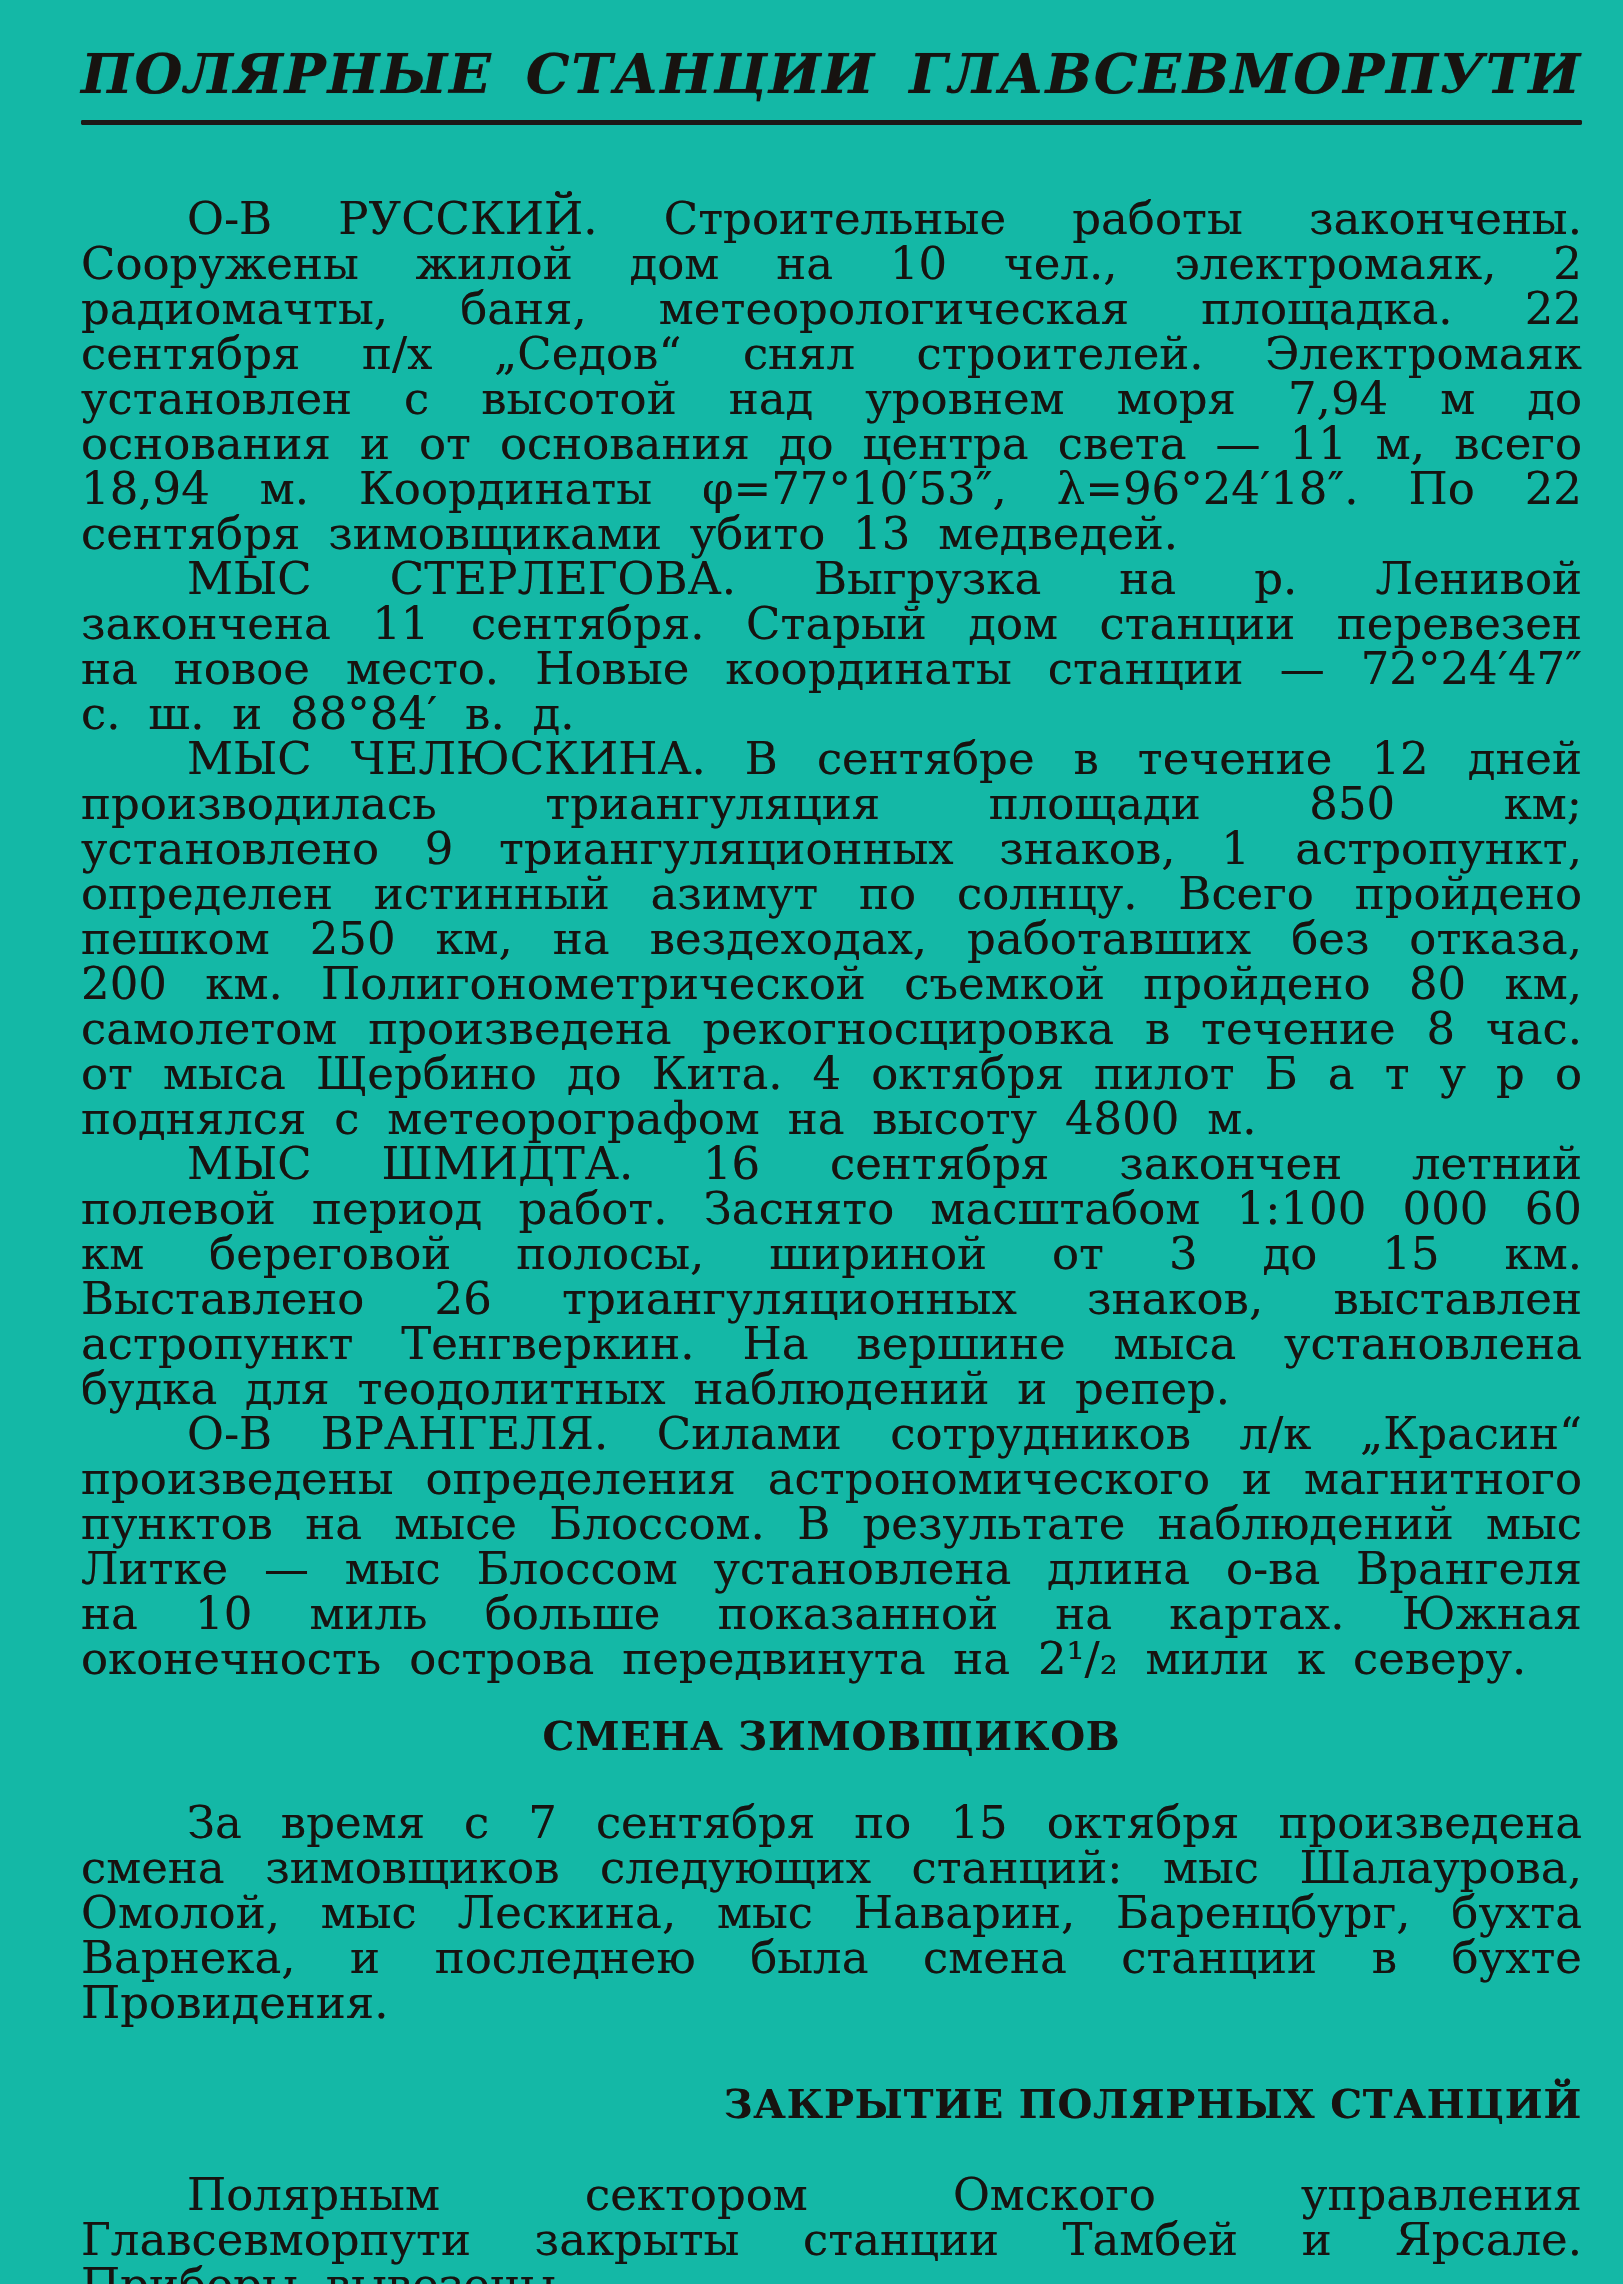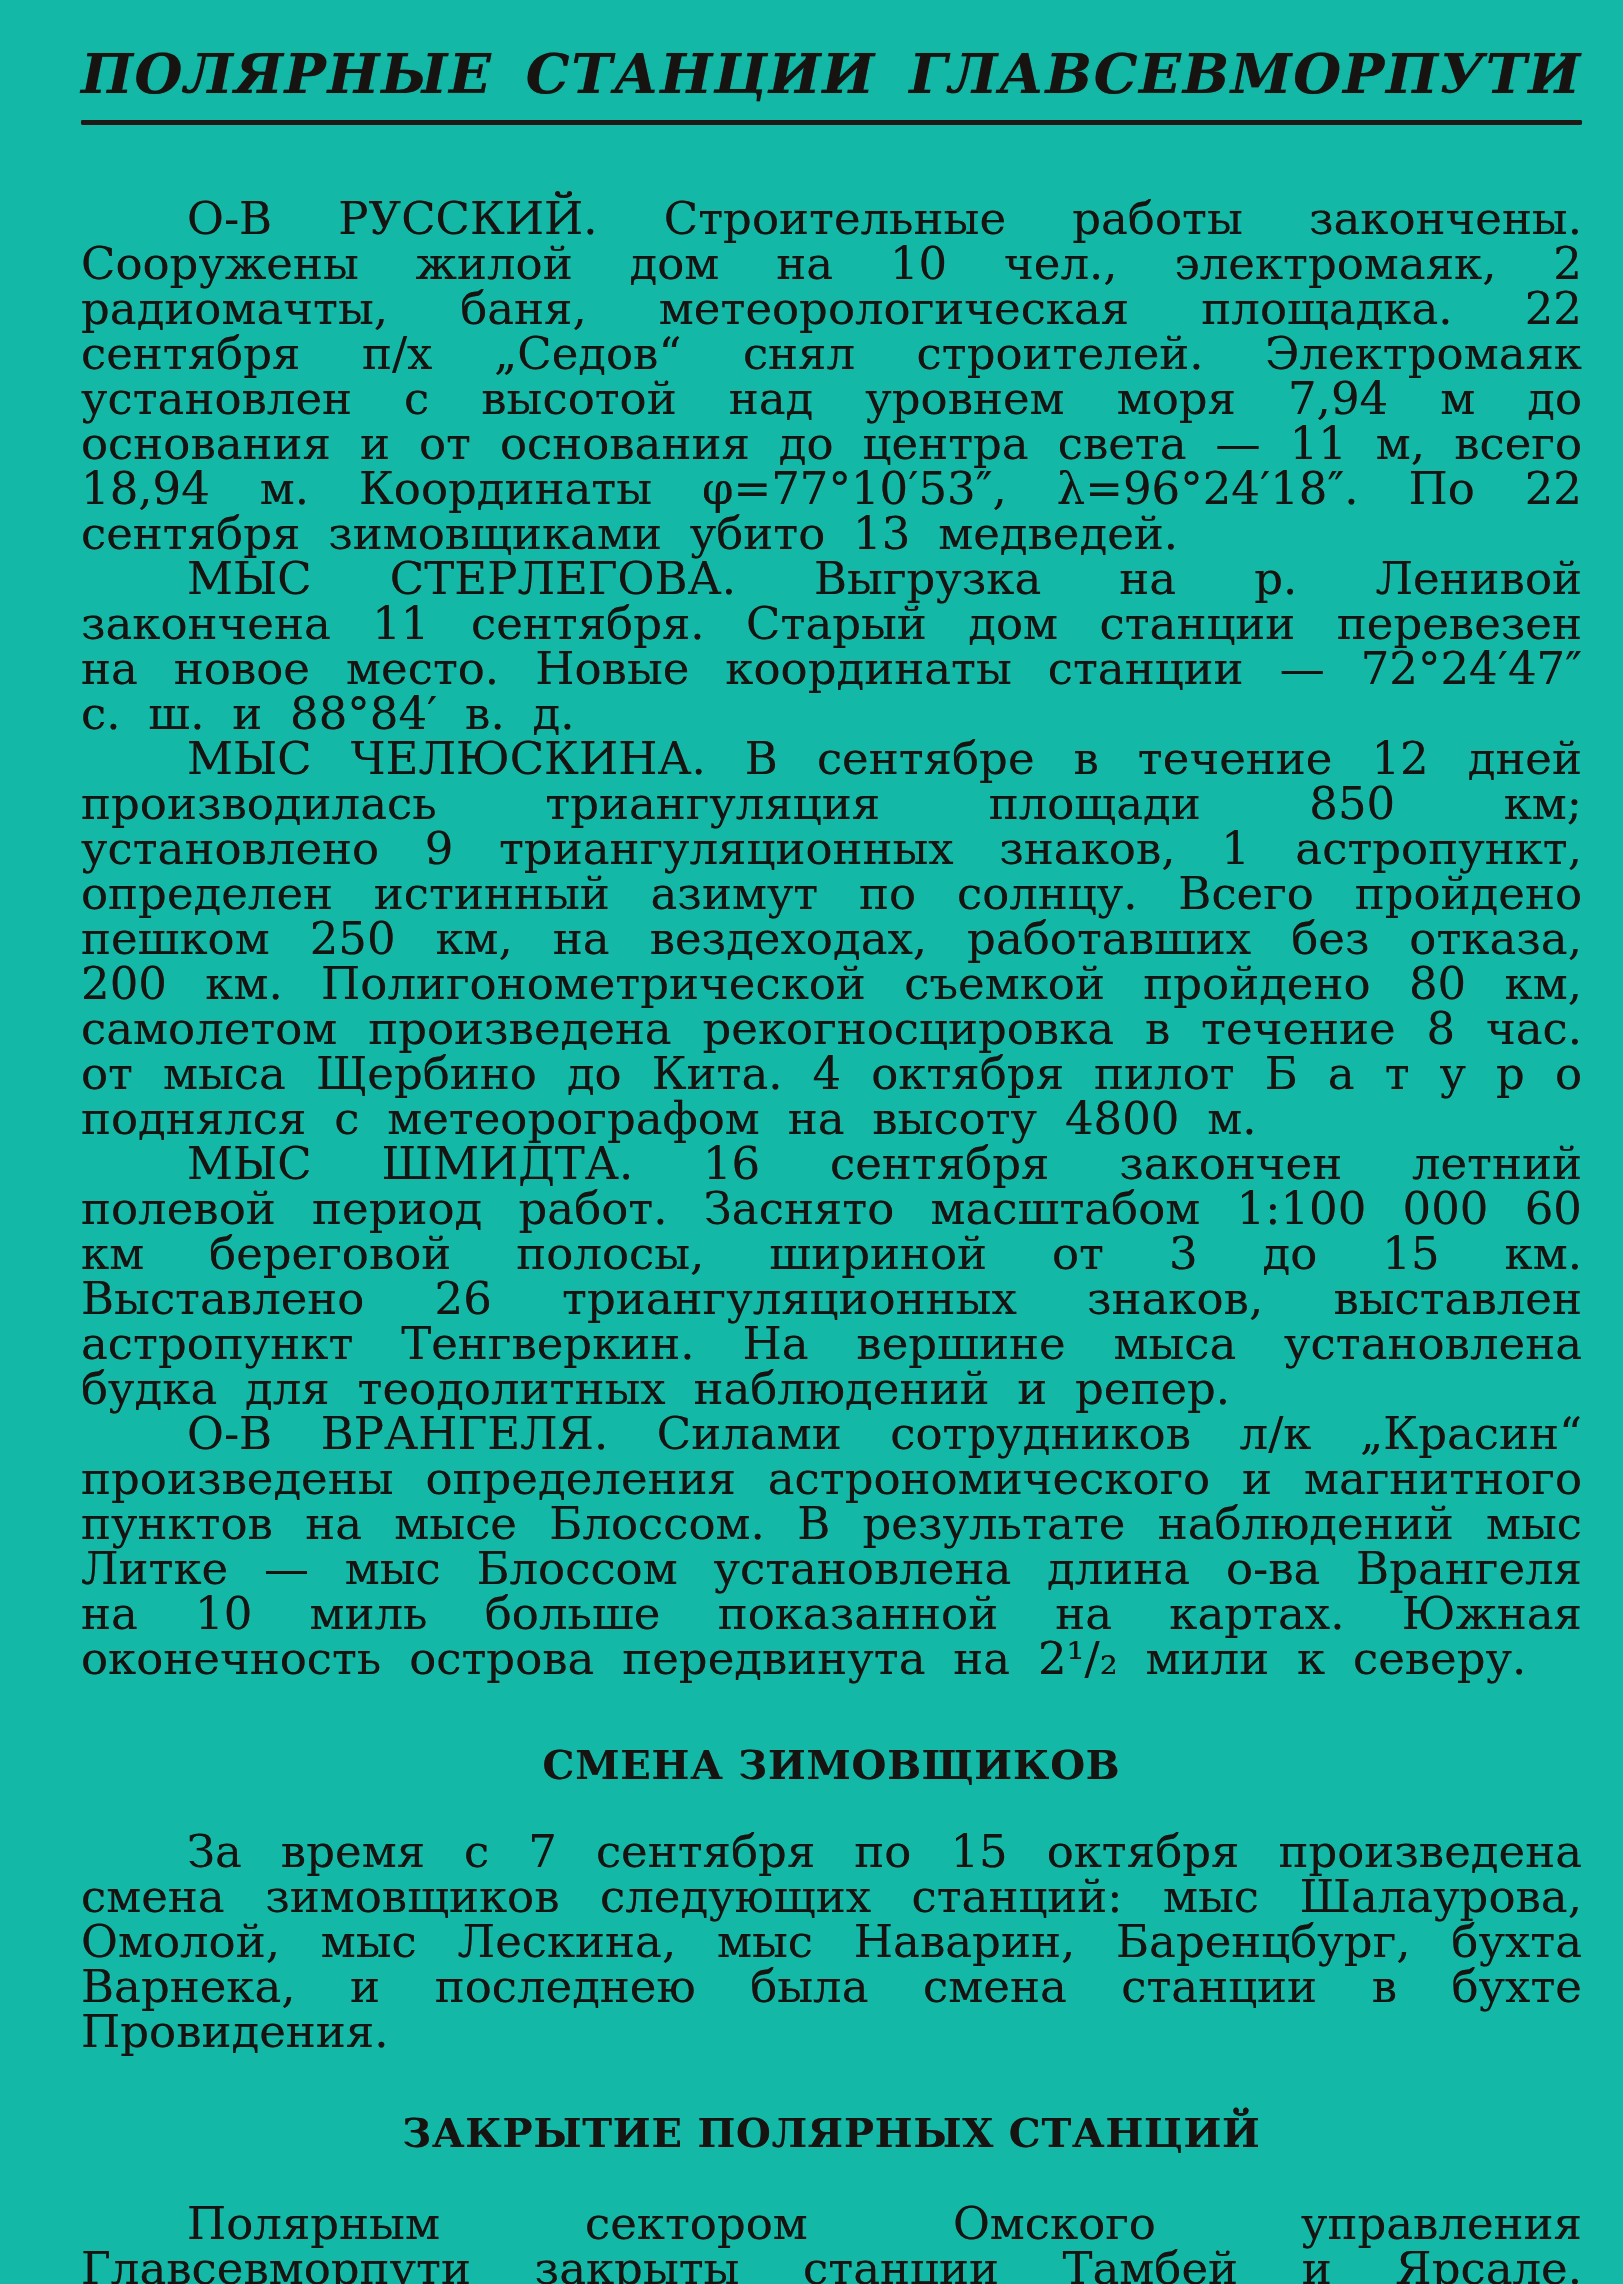--- a/index.html
+++ b/index.html
@@ -48,25 +48,26 @@
     text-indent: 106px;
     text-align: justify;
     word-spacing: 0.30em;
     text-shadow: 0 0 0.6px rgba(23,19,16,0.5);
   }
   .body h2 {
     font-size: 40px;
     font-weight: bold;
     letter-spacing: 0.02em;
     text-align: center;
-    margin: 60px 0 41px;
+    margin: 31px 0 41px;
     text-shadow: 0 0 0.6px rgba(23,19,16,0.5);
   }
   .body h2.second {
     margin: 55px 0 45px;
+    text-align: right;
   }
 </style>
 </head>
 <body>
 
 <div class="page">
   <header>
     <h1>ПОЛЯРНЫЕ СТАНЦИИ ГЛАВСЕВМОРПУТИ</h1>
     <div class="title-rule"></div>
   </header>

